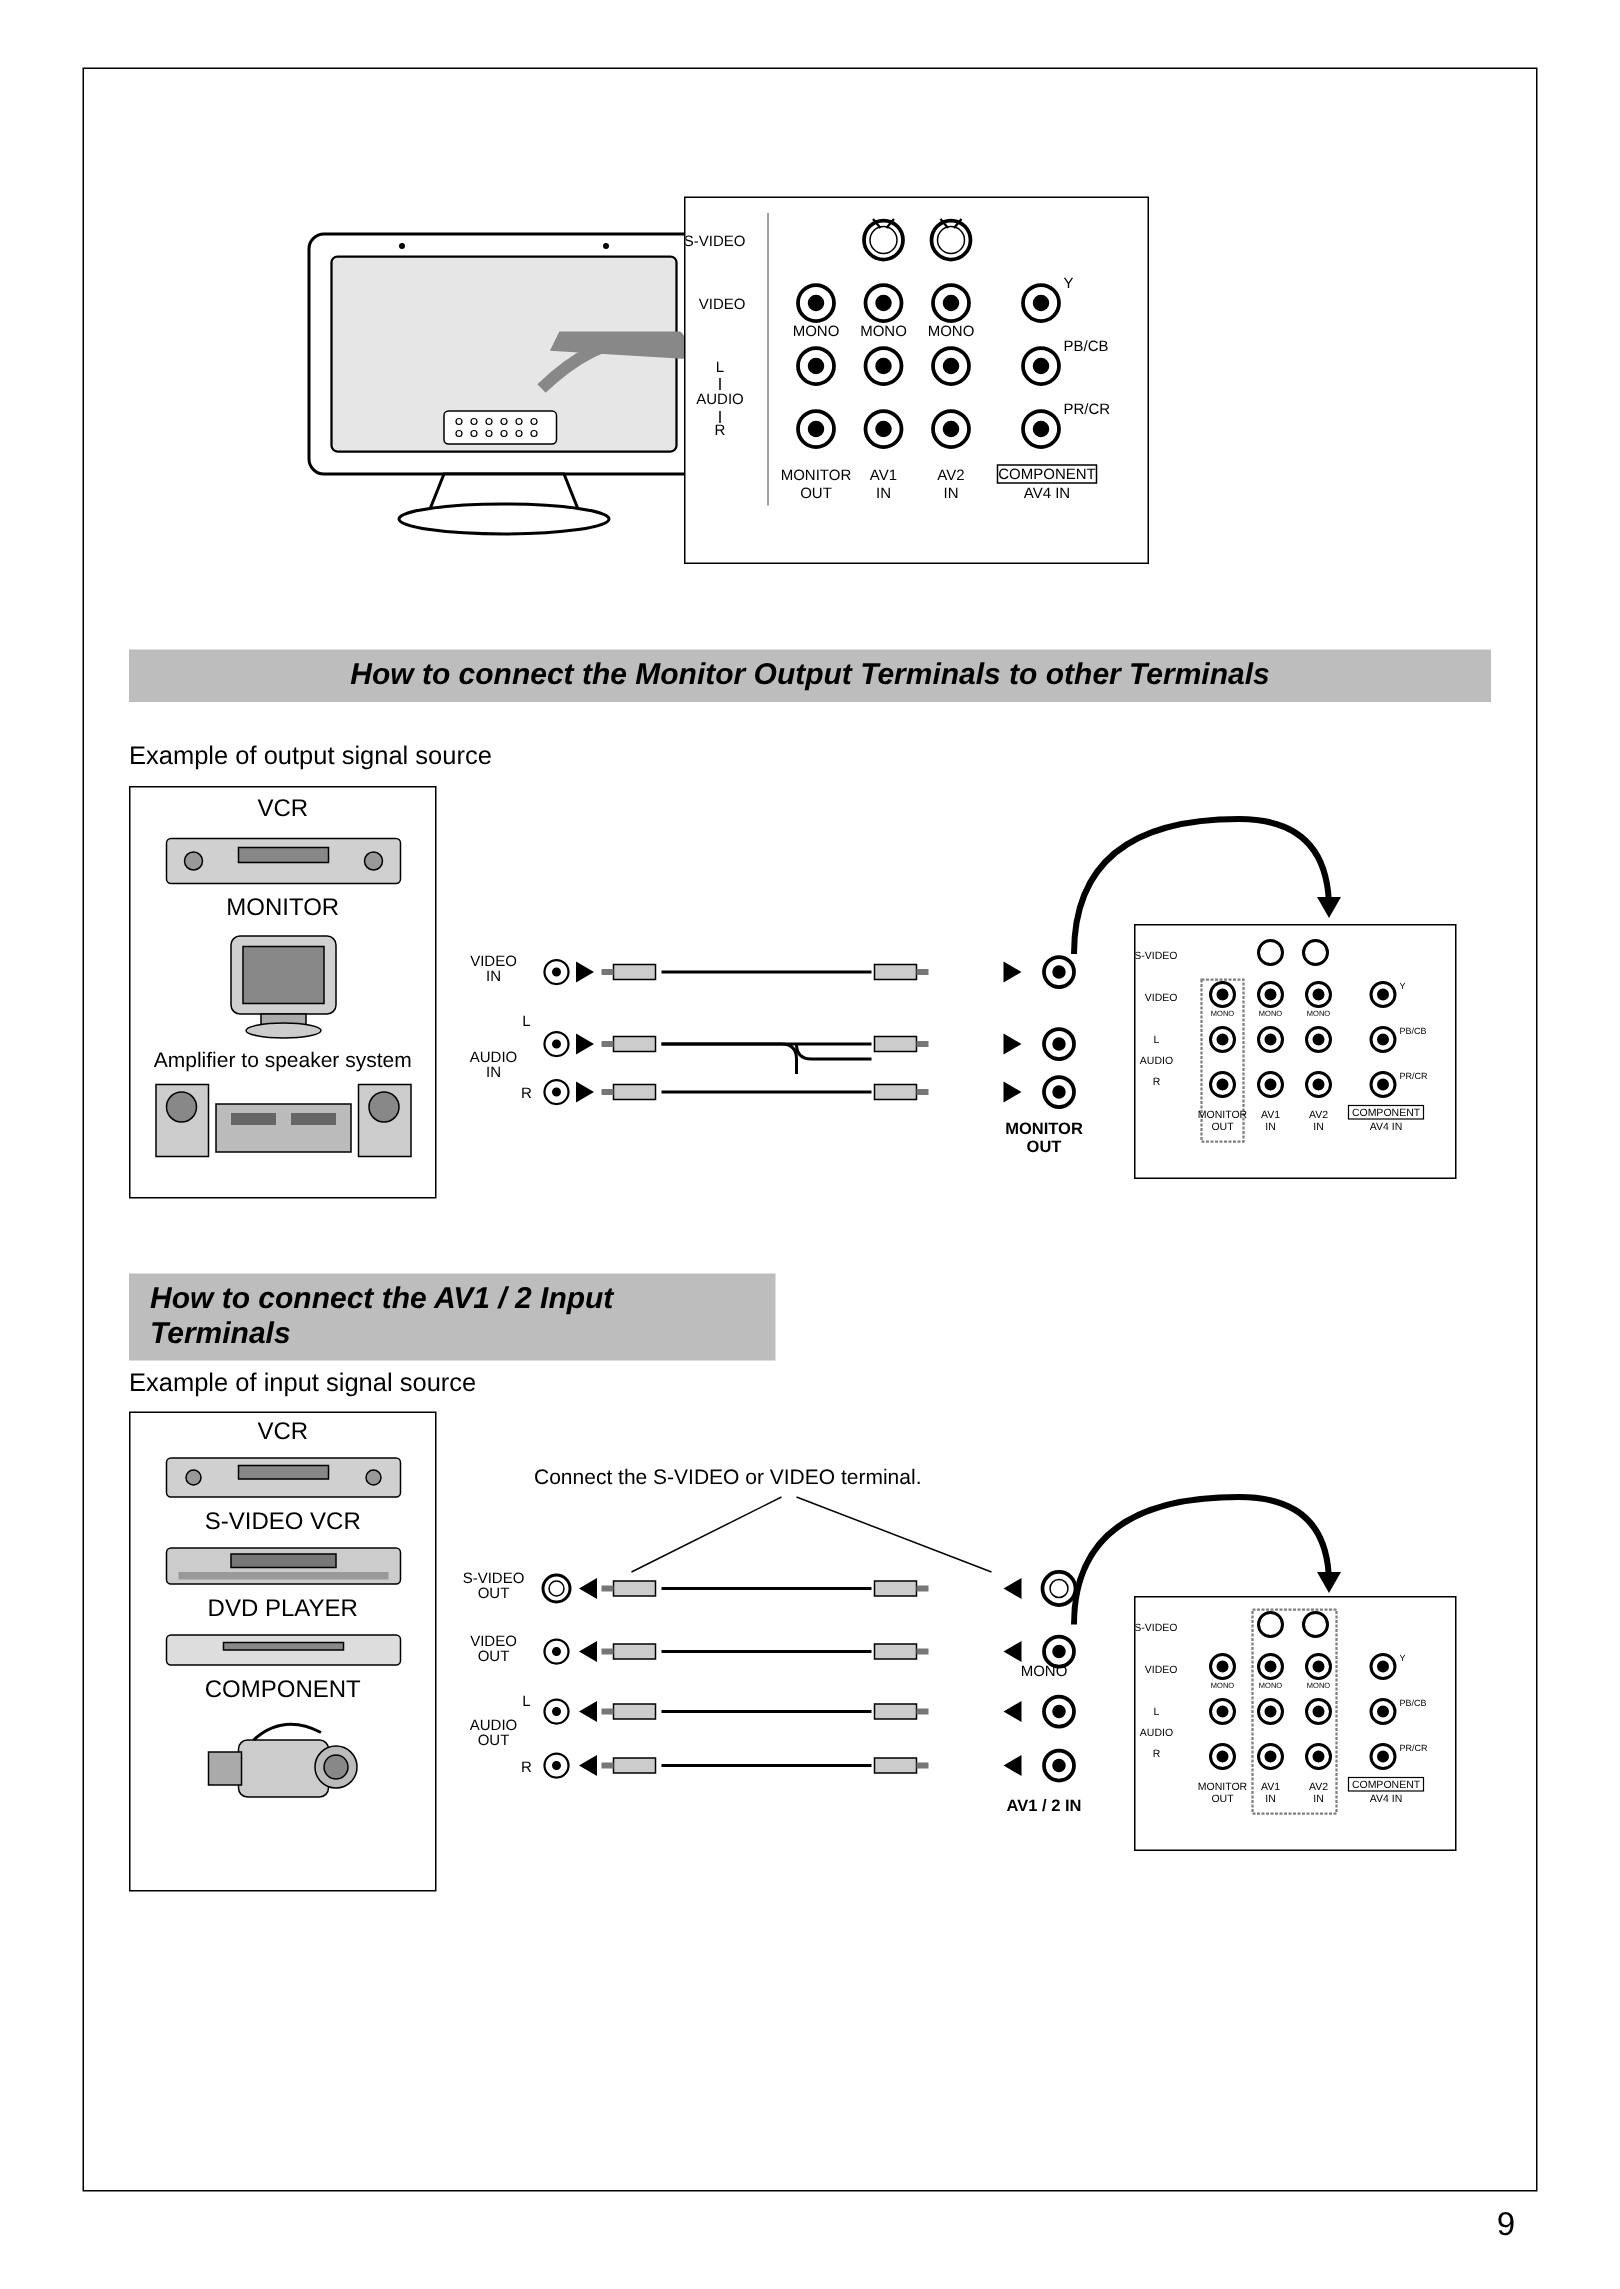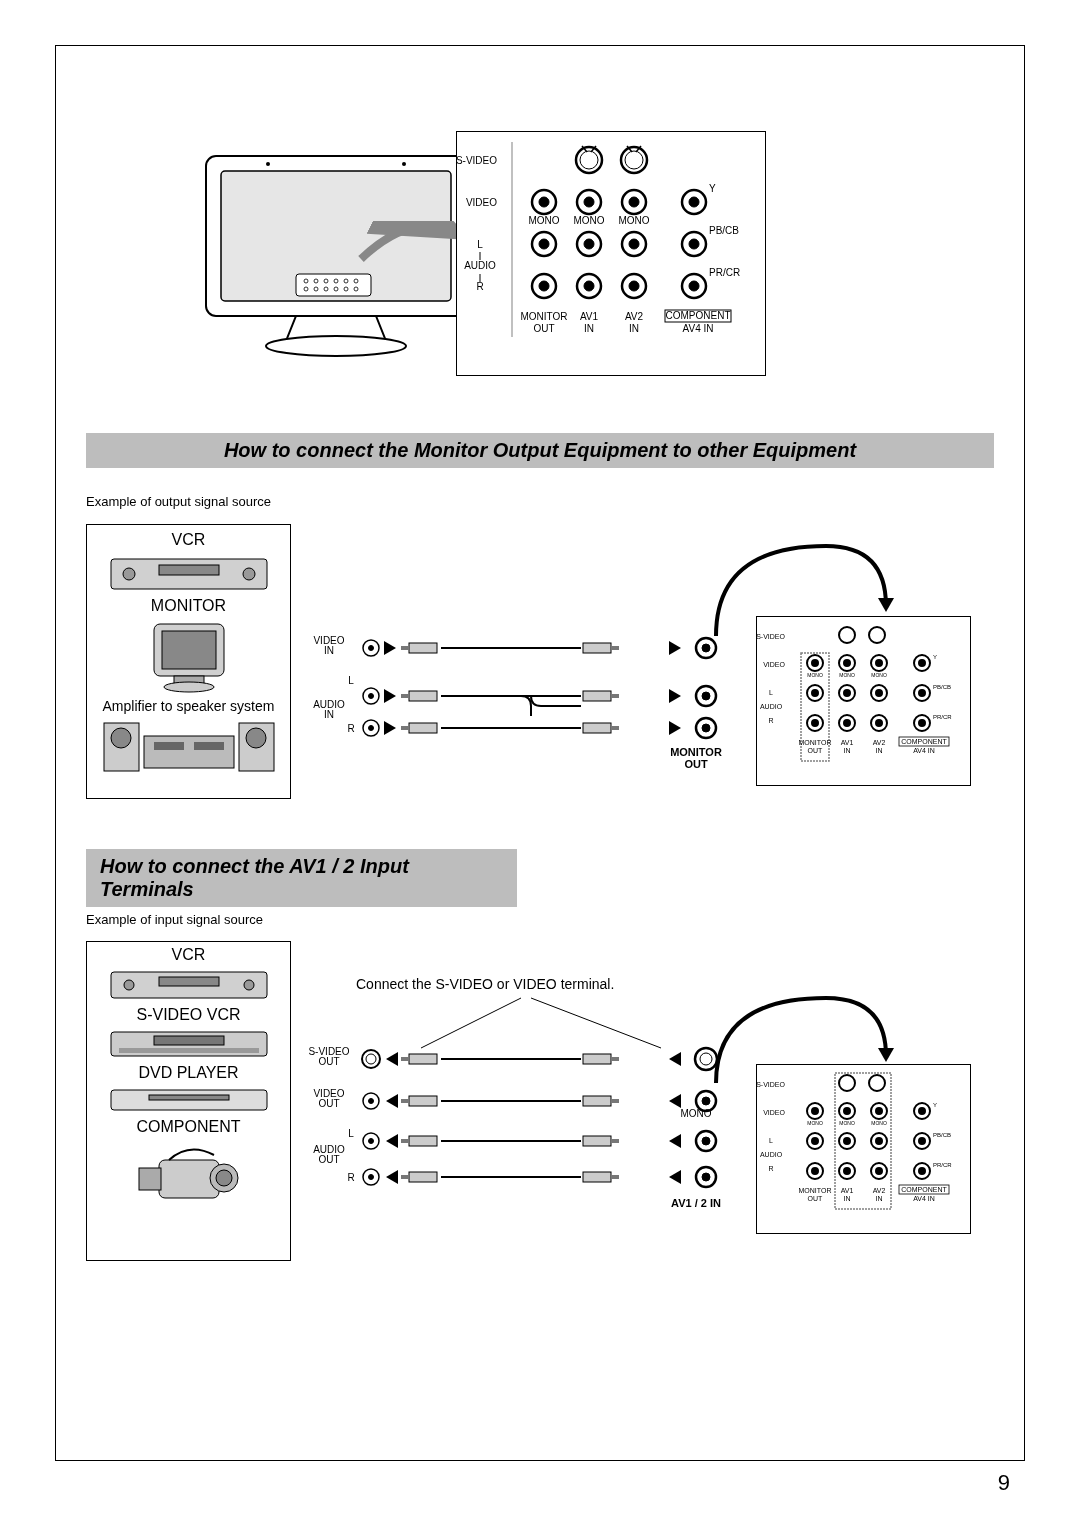--- a/index.html
+++ b/index.html
@@ -49,21 +49,21 @@
     position: absolute;
     left: 30px; right: 30px;
     background: #bdbdbd;
     font-weight: bold;
     font-style: italic;
     font-size: 20px;
     padding: 6px 14px;
   }
   .sub1 { top: 387px; text-align:center; }
   .sub2 { top: 803px; right:auto; width:431px; }
-  .example-label { position:absolute; font-size:13px; }
+  .example-label { position:absolute; font-size:17px; }
   .ex1 { left: 30px; top: 448px; }
   .ex2 { left: 30px; top: 866px; }
   .src-box { position:absolute; border:1.5px solid #000; }
   .src1 { left:30px; top:478px; width:205px; height:275px; }
   .src2 { left:30px; top:895px; width:205px; height:320px; }
   .src-label { font-size:16px; text-align:center; width:100%; }
   .dev { display:block; margin:4px auto; }
   .cable-area { position:absolute; }
   .ca1 { left:245px; top:570px; width:445px; height:155px; }
   .ca2 { left:245px; top:983px; width:445px; height:200px; }
@@ -189,21 +189,21 @@
           <text x="177" y="200">IN</text>
         <rect x="208" y="178" width="66" height="12" fill="none" stroke="#000" stroke-width="1"></rect>
         <text x="241" y="187">COMPONENT</text>
         <text x="241" y="200">AV4 IN</text>
       </g>
 
       <line x1="55" y1="10" x2="55" y2="205" stroke="#000" stroke-width="0.5"></line>
     </svg>
   </div>
 
-  <div class="subheading sub1">How to connect the Monitor Output Equipment to other Equipment</div>
+  <div class="subheading sub1">How to connect the Monitor Output Terminals to other Terminals</div>
   <div class="example-label ex1">Example of output signal source</div>
 
   <div class="src-box src1">
     <div class="src-label" style="margin-top:6px;">VCR</div>
     <svg class="dev" width="160" height="40">
         <rect x="2" y="6" width="156" height="30" rx="3" fill="#d0d0d0" stroke="#000"></rect>
         <rect x="50" y="12" width="60" height="10" fill="#888" stroke="#000"></rect>
         <circle cx="20" cy="21" r="6" fill="#999" stroke="#000"></circle>
         <circle cx="140" cy="21" r="6" fill="#999" stroke="#000"></circle>
       </svg>

